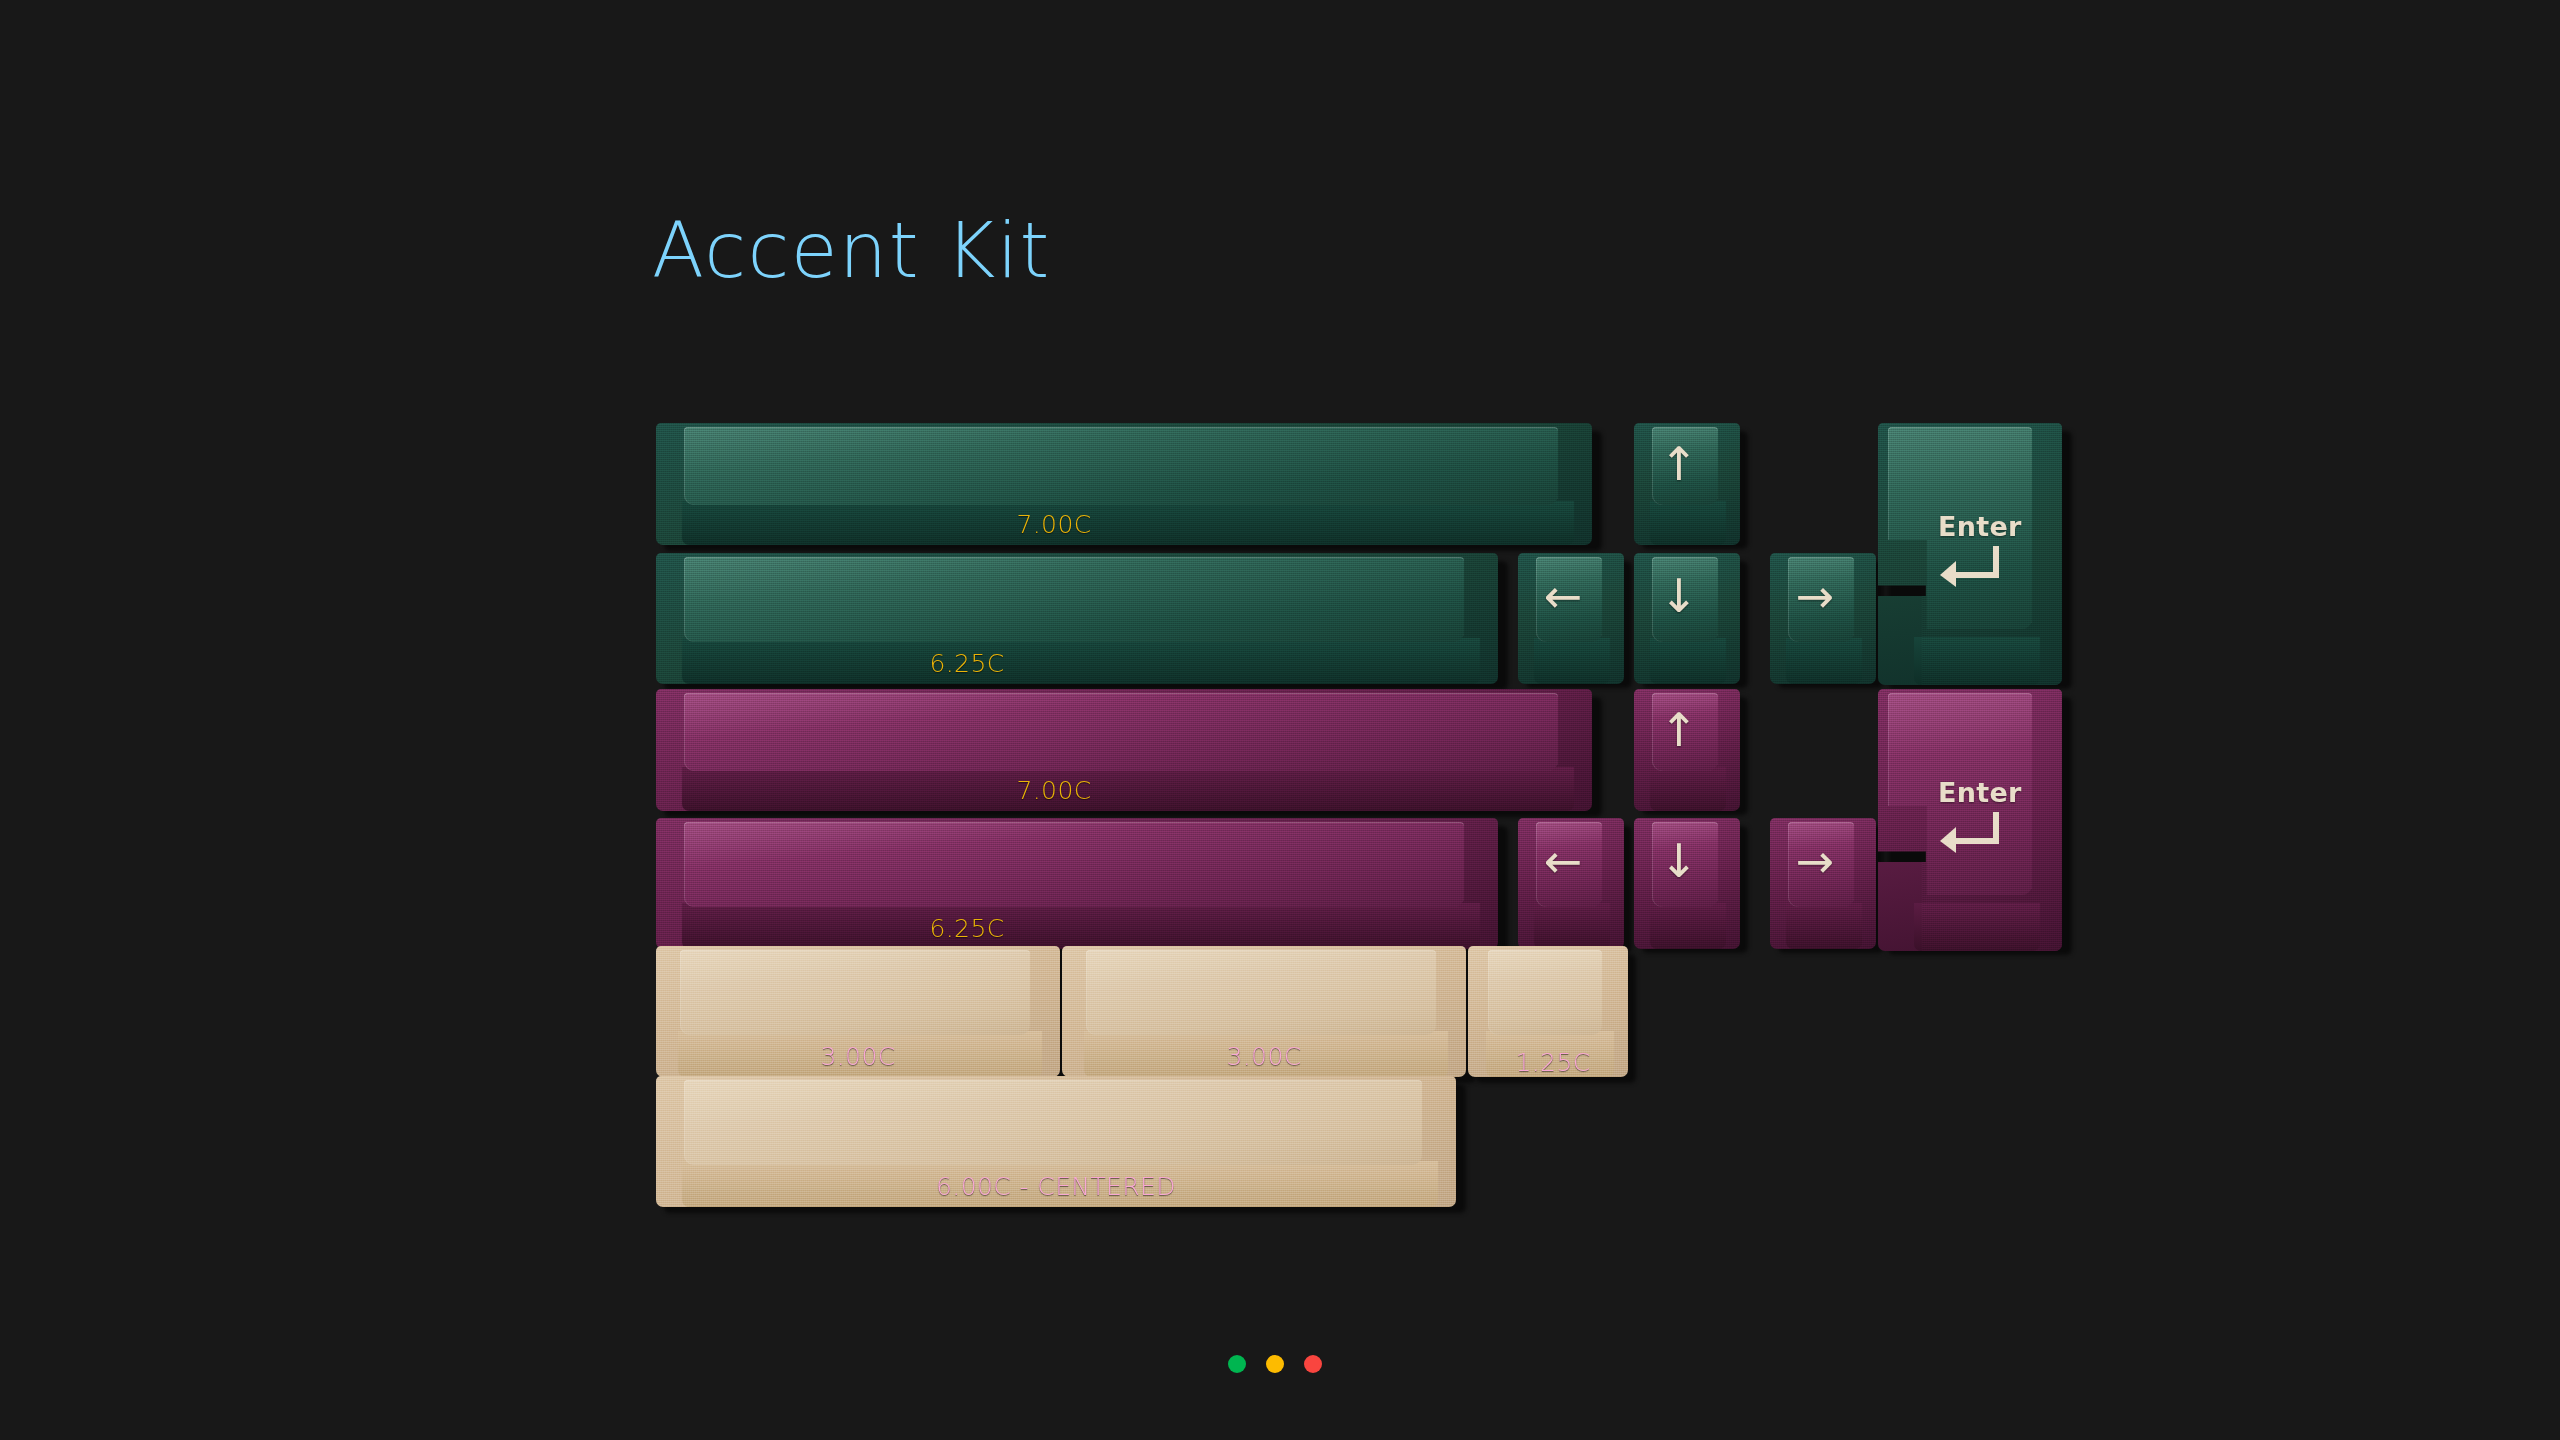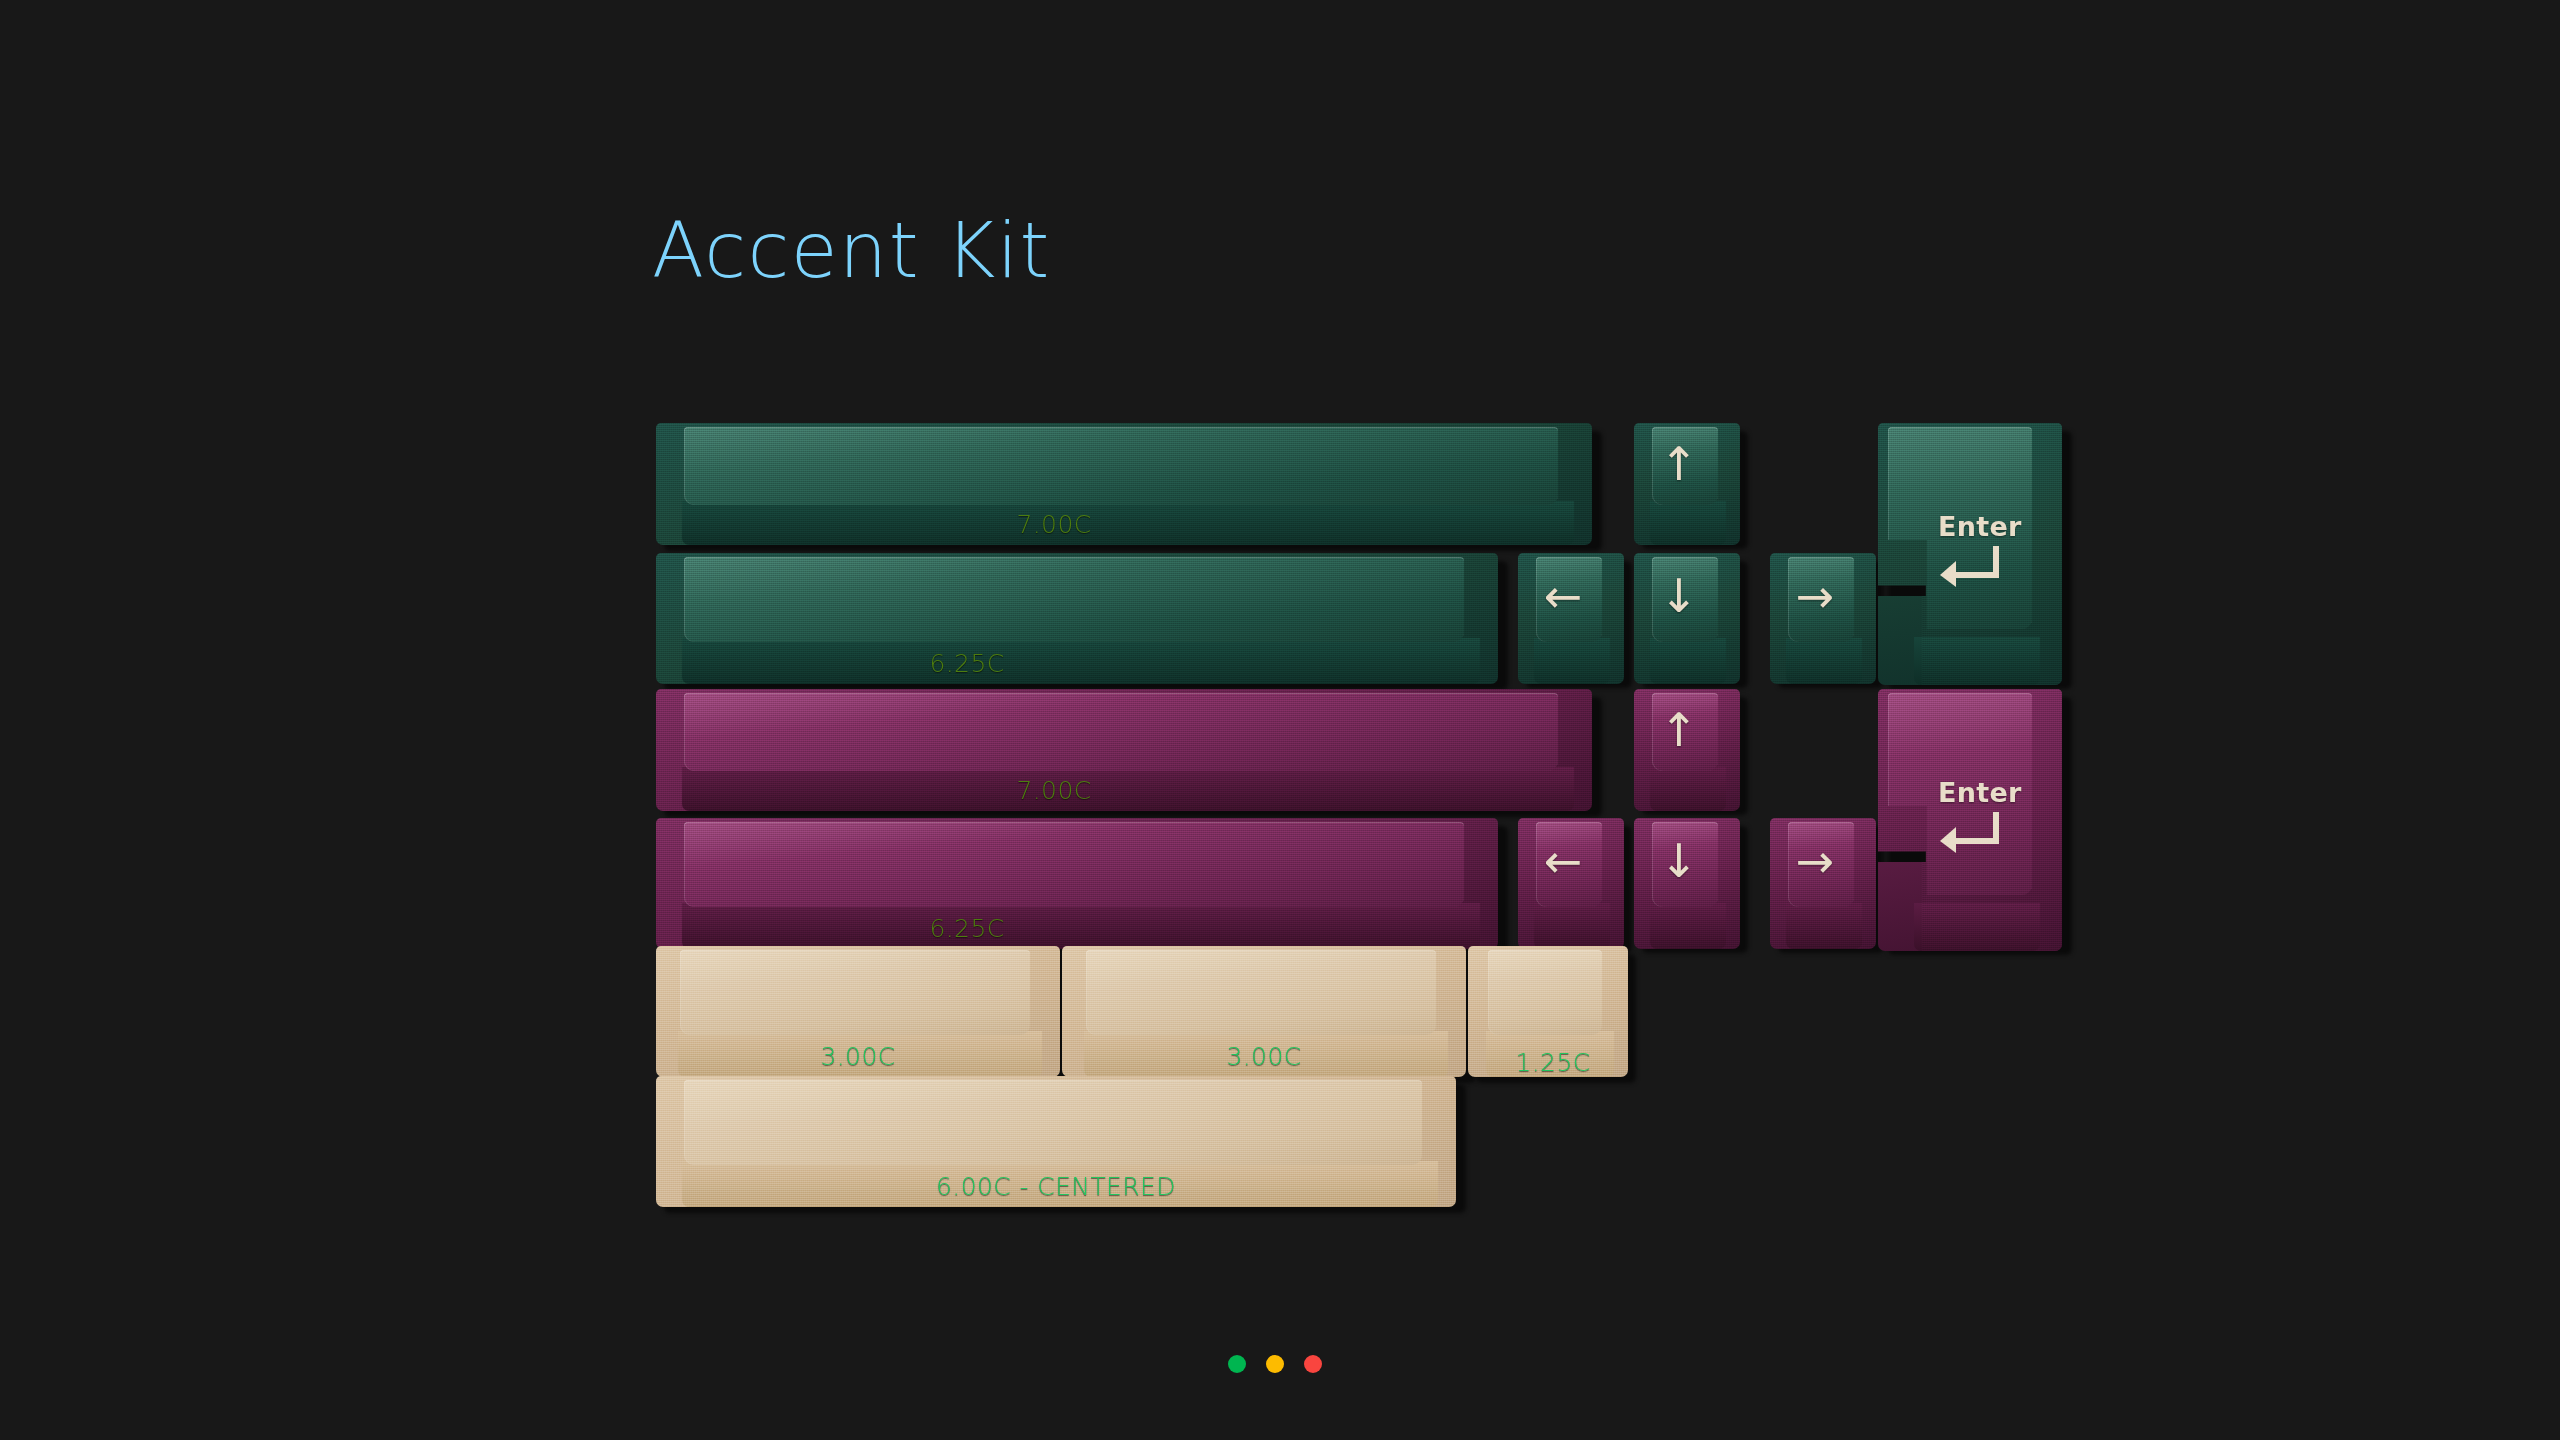--- a/index.html
+++ b/index.html
@@ -112,21 +112,21 @@
     background: #0a0a0a;
     filter: blur(2px);
   }
 
   
   .cap-size-label {
     position: absolute;
     font-family: "DejaVu Sans", sans-serif;
     font-weight: 300;
     font-size: 25px;
-    color: #4d7c0f;
+    color: #eab308;
     letter-spacing: .4px;
     white-space: nowrap;
     text-align: center;
     text-shadow: 0 1px 1px rgba(0,0,0,.55);
   }
 
   
   .cap-legend {
     position: absolute;
     color: #e8ddc9;
@@ -161,21 +161,21 @@
 
   .beige .cap-skirt {
     background: linear-gradient(170deg, #ddc7a8 0%, #d2b896 45%, #c2a786 100%);
   }
   .beige .cap-top {
     background: linear-gradient(175deg, #e6d5bb 0%, #ddc9ac 35%, #d6c0a0 75%, #cdb695 100%);
   }
   .beige .cap-front {
     background: linear-gradient(180deg, #d6bd9b 0%, #c3a87f 100%);
   }
-  .beige .cap-size-label { color: #22c55e; }
+  .beige .cap-size-label { color: #f9a8d4; }
 
   
   .cap-bevel-left,
   .cap-bevel-right,
   .cap-front {
     position: absolute;
   }
 
   
   #status-dots {

